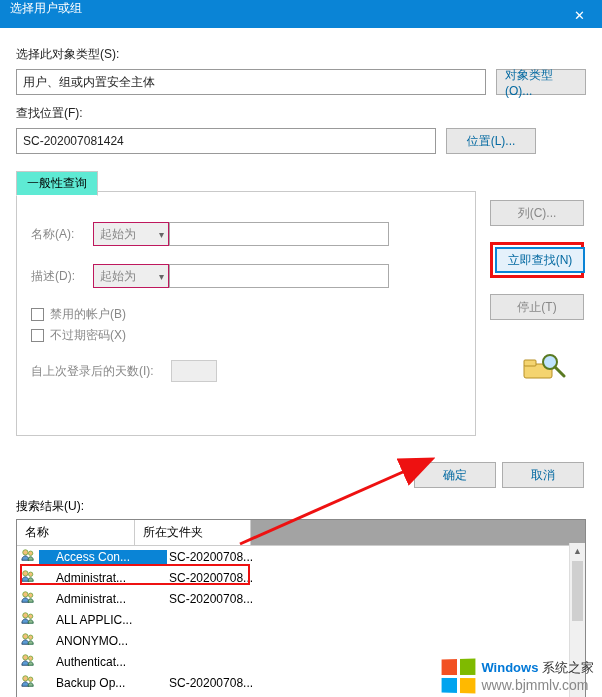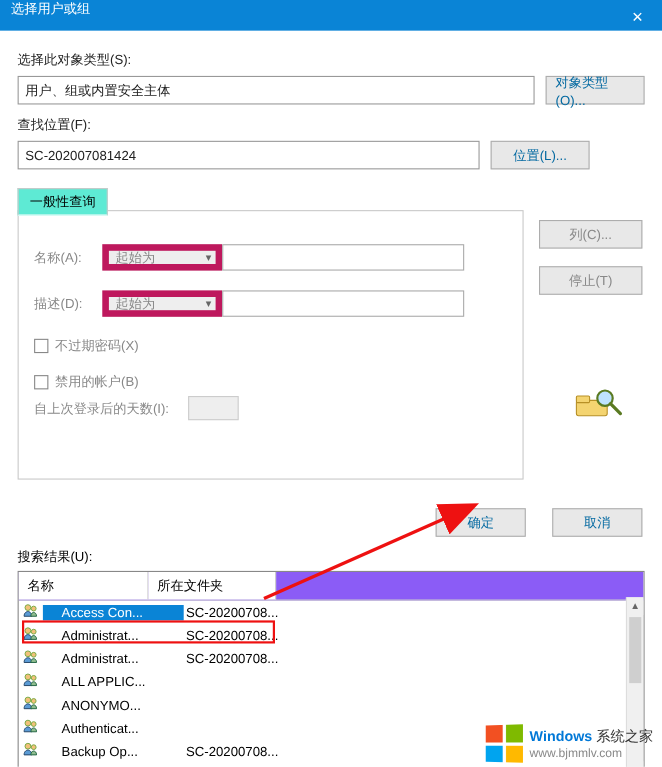--- a/index.html
+++ b/index.html
@@ -95,23 +95,23 @@
   .tab-inner {
     padding: 30px 12px 12px 14px;
     color: #888;
   }
   .form-row {
     display: flex; align-items: center;
     margin-bottom: 18px;
   }
   .form-row .flabel { width: 62px; color: #888; }
   .combo {
-    width: 109px; height: 24px;
+    width: 76px; height: 24px;
     background: #eee;
-    border: 6px solid #be185d;
+    border: 1px solid #be185d;
     display: flex; align-items: center; justify-content: space-between;
     padding: 0 4px 0 6px;
     color: #888;
   }
   .combo .chev { font-size: 10px; color: #666; }
   .text-input {
     width: 220px; height: 24px;
     border: 1px solid #aaa;
     background: #fff;
   }
@@ -123,39 +123,39 @@
     background: #eee;
   }
   .mag-icon {
     position: absolute;
     right: 36px;
     top: 352px;
   }
 
   
   .ok-cancel {
-    display: flex; gap: 24px;
+    display: flex; gap: 6px;
     justify-content: flex-end;
     margin: 26px 2px 10px 0;
   }
   .ok-cancel .btn { min-width: 82px; }
 
   .results-label { margin: 2px 0 4px 0; }
 
   
   .results {
     border: 1px solid #888;
     background: #fff;
     height: 206px;
     overflow: hidden;
     position: relative;
   }
   .thead {
     display: flex;
-    background: #8b5cf6;
+    background: #a3a3a3;
     border-bottom: 1px solid #ccc;
   }
   .th {
     border-right: 1px solid #ccc;
     padding: 4px 8px;
     background: #fff;
   }
   .th.name { width: 118px; }
   .th.folder { width: 116px; }
   .tbody { }
@@ -200,21 +200,21 @@
   .watermark {
     position: absolute;
     right: 8px; bottom: 4px;
     display: flex; align-items: center; gap: 6px;
     font-size: 13px;
     color: #333;
     pointer-events: none;
   }
   .winlogo { width: 34px; height: 34px; display: grid; grid-template-columns: 1fr 1fr; grid-template-rows: 1fr 1fr; gap: 3px; transform: perspective(60px) rotateY(-6deg); }
   .winlogo div { }
-  .wm-sub { font-size: 11px; color: #888; }
+  .wm-sub { font-size: 14px; color: #888; }
 </style>
 </head>
 <body>
 
 <div class="titlebar">
   <span>选择用户或组</span>
   <div class="close">
     <span>✕</span>
   </div>
 </div>
@@ -256,38 +256,43 @@
         <div class="text-input"></div>
       </div>
       <div class="form-row">
         <span class="flabel">描述(D):</span>
         <div class="combo">
           <span>起始为</span>
           <span class="chev">▾</span>
         </div>
         <div class="text-input"></div>
       </div>
+      <div class="chk-row">
+        <div class="chk"></div>
+        <span>禁用的帐户(B)</span>
+      </div>
       <div class="chk-row" style="margin-bottom:16px;">
         <div class="chk"></div>
         <span>不过期密码(X)</span>
       </div>
-      <div class="chk-row">
-        <div class="chk"></div>
-        <span>禁用的帐户(B)</span>
-      </div>
       <div class="form-row">
         <span class="flabel" style="width:140px;">自上次登录后的天数(I):</span>
         <div class="spin"></div>
       </div>
     </div>
   </div>
 
   <div class="right-col-btns">
     <div class="btn disabled">
       <span>列(C)...</span>
+    </div>
+    <div class="findnow-wrap">
+      <div class="btn">
+        <span>立即查找(N)</span>
+      </div>
     </div>
     <div class="btn disabled">
       <span>停止(T)</span>
     </div>
   </div>
 
   <svg class="mag-icon" width="46" height="30" viewBox="0 0 46 30">
     <rect x="4" y="12" width="28" height="14" rx="2" fill="#f4d470" stroke="#b79026"></rect>
     <rect x="4" y="8" width="12" height="6" rx="1" fill="#f4d470" stroke="#b79026"></rect>
     <circle cx="30" cy="10" r="7" fill="#bfe3ff" stroke="#5a7a22" stroke-width="2"></circle>

